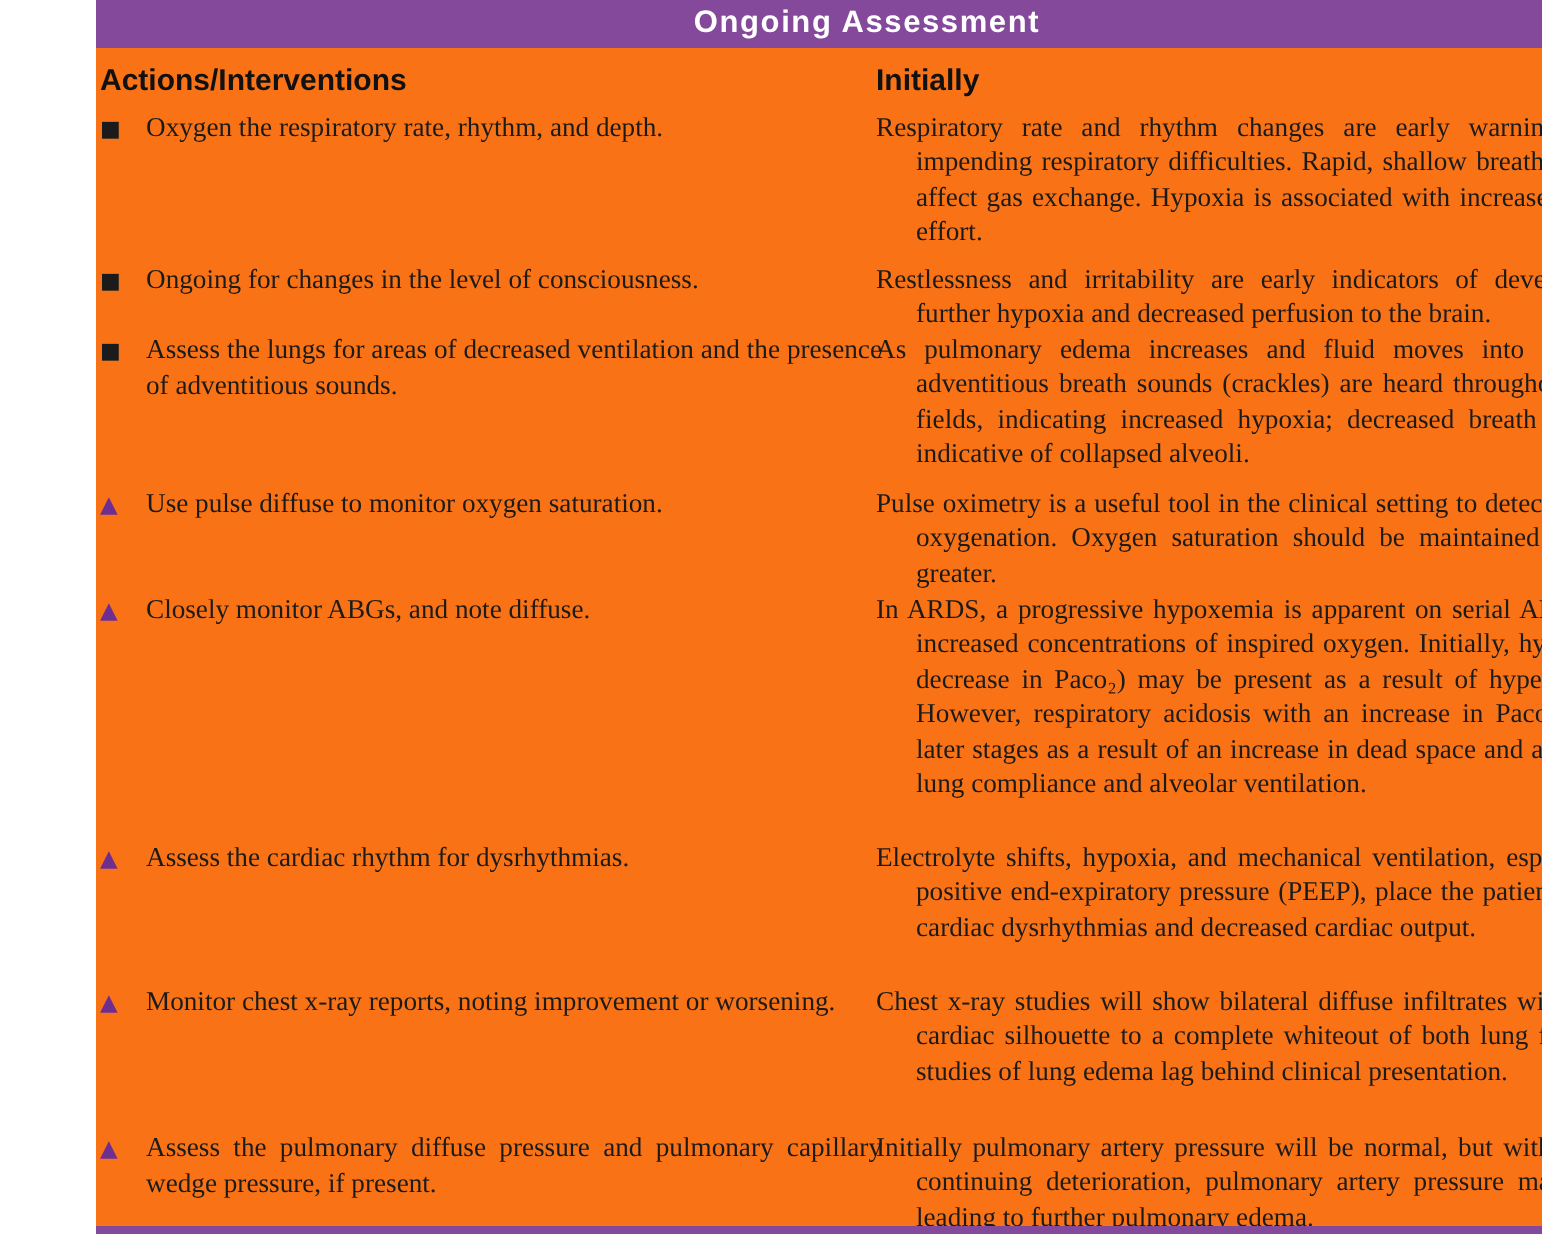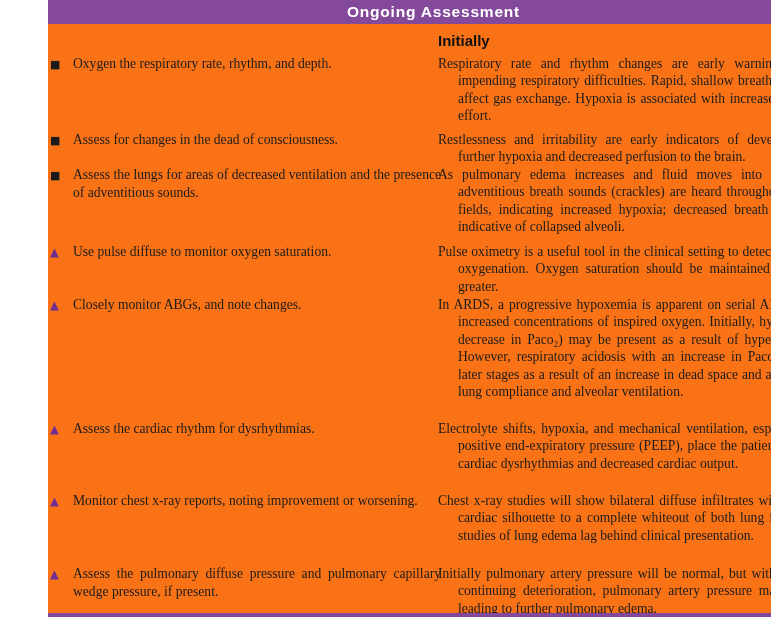--- a/index.html
+++ b/index.html
@@ -95,44 +95,45 @@
 </style>
 </head>
 <body>
 
 <div class="page">
 
   <div class="banner">
     <span class="banner-title">Ongoing Assessment</span>
   </div>
 
+  <div class="col-header left">Actions/Interventions</div>
   <div class="col-header right">Initially</div>
 
   <div class="row" style="top:55px">
     <div class="action"><span class="bullet sq">■</span><span>Oxygen the respiratory rate, rhythm, and depth.</span></div>
     <div class="rationale">Respiratory rate and rhythm changes are early warning signs of impending respiratory difficulties. Rapid, shallow breathing patterns affect gas exchange. Hypoxia is associated with increased breathing effort.</div>
   </div>
 
   <div class="row" style="top:131px">
-    <div class="action"><span class="bullet sq">■</span><span>Assess for changes in the dead of consciousness.</span></div>
+    <div class="action"><span class="bullet sq">■</span><span>Ongoing for changes in the level of consciousness.</span></div>
     <div class="rationale">Restlessness and irritability are early indicators of development of further hypoxia and decreased perfusion to the brain.</div>
   </div>
 
   <div class="row" style="top:166px">
     <div class="action"><span class="bullet sq">■</span><span>Assess the lungs for areas of decreased ventilation and the presence of adventitious sounds.</span></div>
     <div class="rationale">As pulmonary edema increases and fluid moves into the alveoli, adventitious breath sounds (crackles) are heard throughout the lung fields, indicating increased hypoxia; decreased breath sounds are indicative of collapsed alveoli.</div>
   </div>
 
   <div class="row" style="top:243px">
     <div class="action"><span class="bullet tri">▲</span><span>Use pulse diffuse to monitor oxygen saturation.</span></div>
     <div class="rationale">Pulse oximetry is a useful tool in the clinical setting to detect changes in oxygenation. Oxygen saturation should be maintained at 90% or greater.</div>
   </div>
 
   <div class="row" style="top:296px">
-    <div class="action"><span class="bullet tri">▲</span><span>Closely monitor ABGs, and note changes.</span></div>
+    <div class="action"><span class="bullet tri">▲</span><span>Closely monitor ABGs, and note diffuse.</span></div>
     <div class="rationale">In ARDS, a progressive hypoxemia is apparent on serial ABGs despite increased concentrations of inspired oxygen. Initially, hypocapnia (a decrease in Paco₂) may be present as a result of hyperventilation. However, respiratory acidosis with an increase in Paco₂ occurs in later stages as a result of an increase in dead space and a decrease in lung compliance and alveolar ventilation.</div>
   </div>
 
   <div class="row" style="top:420px">
     <div class="action"><span class="bullet tri">▲</span><span>Assess the cardiac rhythm for dysrhythmias.</span></div>
     <div class="rationale">Electrolyte shifts, hypoxia, and mechanical ventilation, especially with positive end-expiratory pressure (PEEP), place the patient at risk for cardiac dysrhythmias and decreased cardiac output.</div>
   </div>
 
   <div class="row" style="top:492px">
     <div class="action"><span class="bullet tri">▲</span><span>Monitor chest x-ray reports, noting improvement or worsening.</span></div>

